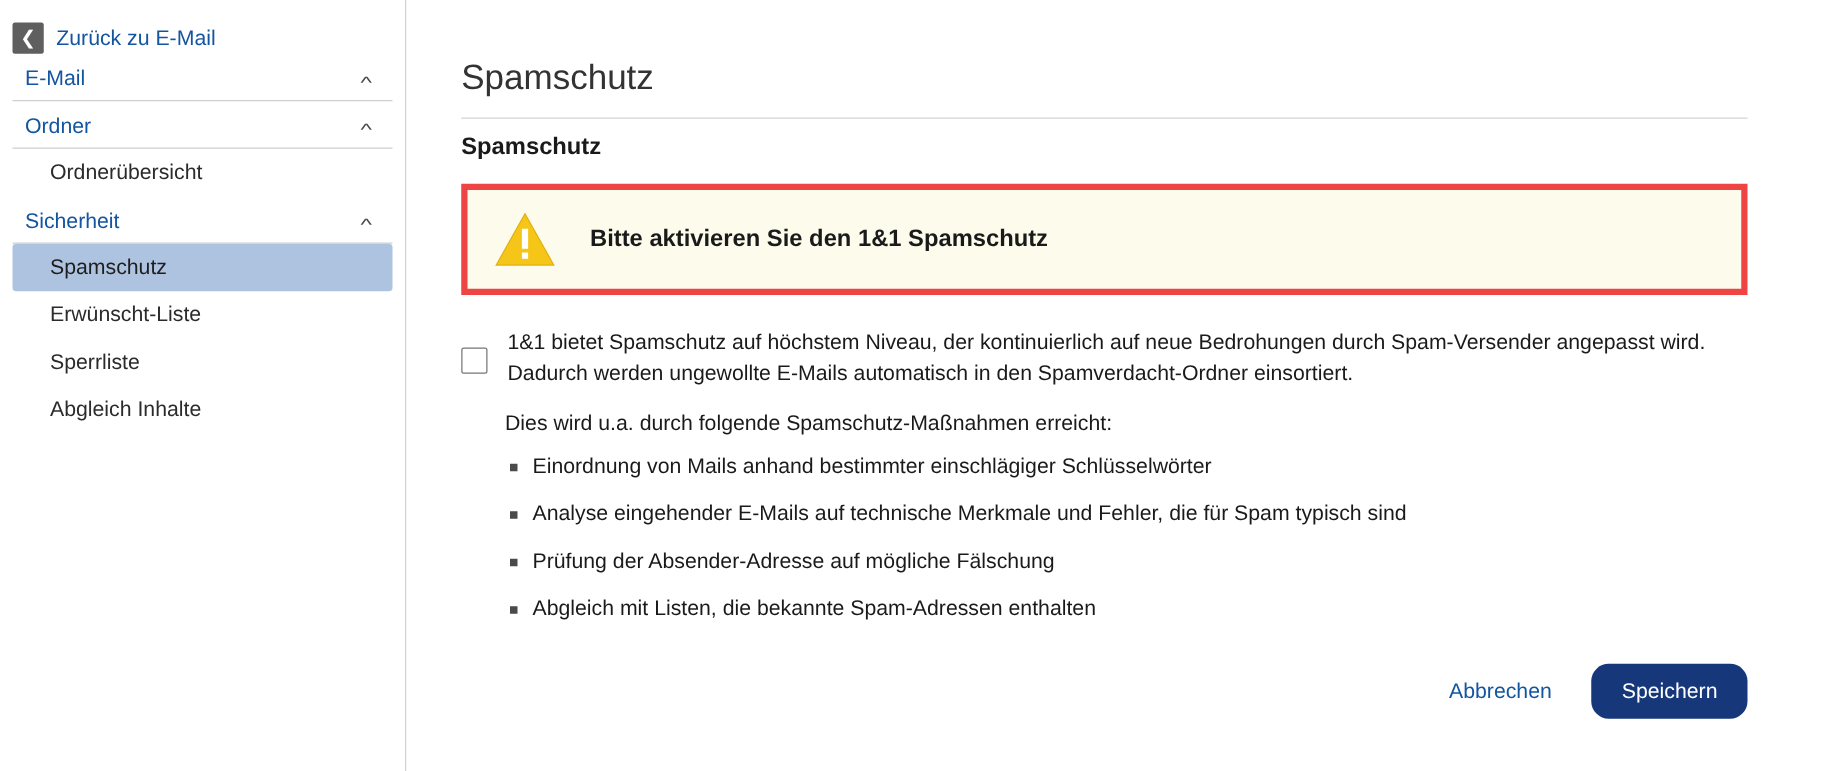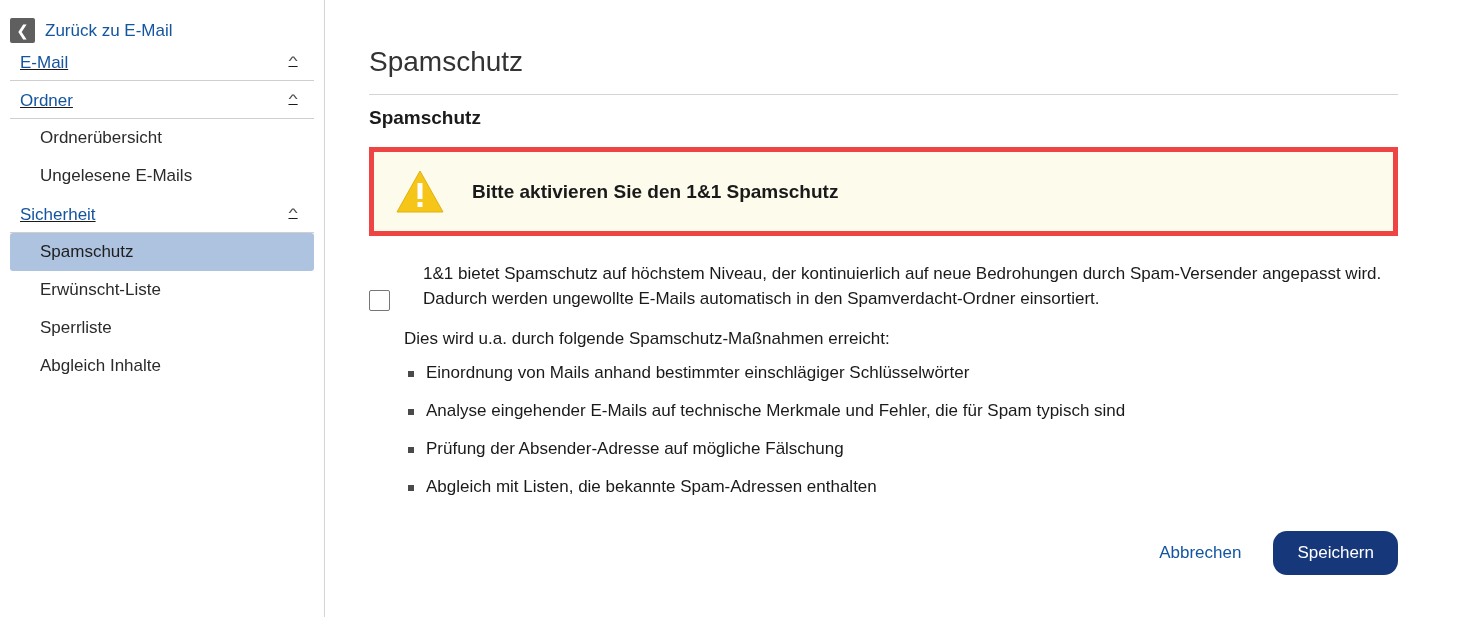--- a/index.html
+++ b/index.html
@@ -60,27 +60,26 @@
     color: #333333;
     padding: 14px 0 6px 10px;
     margin: 0;
   }
 
   .group {
     margin-top: 10px;
   }
   .group-header {
     display: flex;
-    align-items: flex-start;
+    align-items: flex-end;
     justify-content: space-between;
     padding: 0 18px 7px 10px;
     border-bottom: 1px solid #cfcfcf;
     margin: 0 10px 0 10px;
     cursor: pointer;
-    text-decoration: underline;
   }
   .group-header .g-label {
     color: #1455a0;
     font-size: 17px;
   }
   .chev {
     color: #4b4b4b;
     font-size: 13px;
     transform: scaleX(1.5);
     display: inline-block;
@@ -143,23 +142,23 @@
   }
   .warn-icon svg { display: block; }
   .notice-text {
     font-size: 19px;
     font-weight: bold;
     color: #1a1a1a;
   }
 
   .check-row {
     display: flex;
-    gap: 33px;
+    gap: 16px;
     margin-top: 26px;
-    align-items: flex-end;
+    align-items: center;
   }
   .checkbox {
     width: 19px;
     height: 19px;
     min-width: 19px;
     border: 1px solid #767676;
     background: #ffffff;
     border-radius: 2px;
     margin-top: 4px;
     cursor: pointer;
@@ -244,21 +243,20 @@
       </div>
     </div>
 
     <div class="group">
       <div class="group-header">
         <span class="g-label">Ordner</span>
         <span class="chev">^</span>
       </div>
       <ul class="group-items">
         <li>Ordnerübersicht</li>
-        <li>Ungelesene E-Mails</li>
       </ul>
     </div>
 
     <div class="group">
       <div class="group-header">
         <span class="g-label">Sicherheit</span>
         <span class="chev">^</span>
       </div>
       <ul class="group-items">
         <li class="active">Spamschutz</li>

